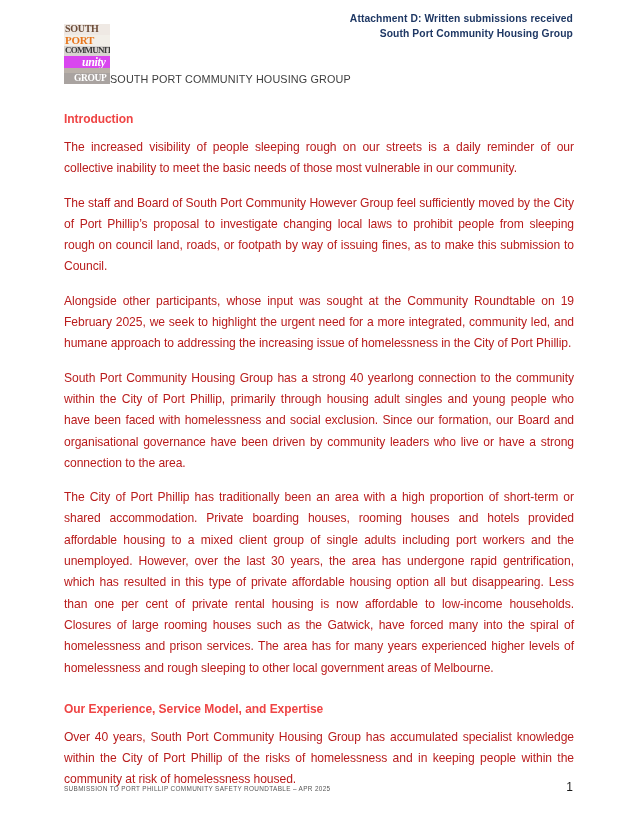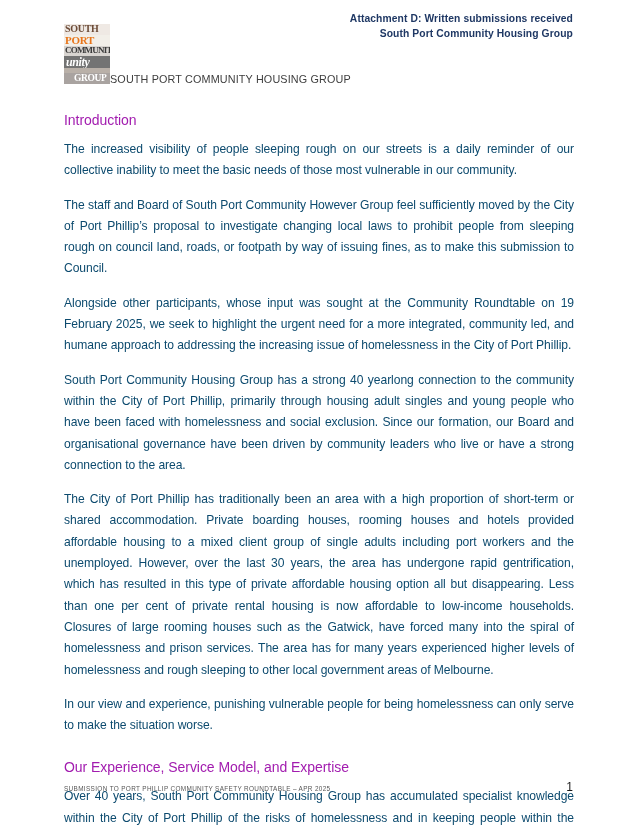--- a/index.html
+++ b/index.html
@@ -83,26 +83,26 @@
   .band-comm {
     height: 11px;
     background: #d8d4d0;
     color: #3a3a3a;
     font-size: 9px;
     padding-left: 1px;
     letter-spacing: -0.8px;
   }
   .band-unity {
     height: 13px;
-    background: #737373;
+    background: #d946ef;
     color: #ffffff;
     font-size: 12px;
     font-style: italic;
     font-family: "Liberation Serif", serif;
-    padding-left: 2px;
+    padding-left: 18px;
     letter-spacing: -0.4px;
   }
   .band-spacer {
     height: 6px;
     background: #b9b0a8;
   }
   .band-group {
     height: 12px;
     background: #a9a3a0;
     color: #ffffff;
@@ -124,34 +124,34 @@
 
   
   .content {
     position: absolute;
     left: 64px;
     top: 112px;
     width: 510px;
   }
   h2.section-heading {
     font-family: "Liberation Sans", sans-serif;
-    font-size: 14px;
-    font-weight: normal;
-    color: #a21caf;
+    font-size: 12px;
+    font-weight: bold;
+    color: #ef4444;
     margin: 0 0 11px 0;
     letter-spacing: -0.05px;
   }
   h2.section-heading.spaced {
     margin-top: 23px;
   }
   p.para {
     font-family: "Liberation Sans", sans-serif;
     font-size: 12.1px;
     line-height: 21.3px;
-    color: #0c4a6e;
+    color: #b91c1c;
     margin: 0 0 13px 0;
     text-align: justify;
     text-justify: inter-word;
     letter-spacing: -0.06px;
   }
   p.para:last-child { margin-bottom: 0; }
 
   
   .doc-footer {
     position: absolute;
@@ -196,21 +196,20 @@
 
   <div class="org-name">SOUTH PORT COMMUNITY HOUSING GROUP</div>
 
   <div class="content">
     <h2 class="section-heading">Introduction</h2>
     <p class="para">The increased visibility of people sleeping rough on our streets is a daily reminder of our collective inability to meet the basic needs of those most vulnerable in our community.</p>
     <p class="para">The staff and Board of South Port Community However Group feel sufficiently moved by the City of Port Phillip’s proposal to investigate changing local laws to prohibit people from sleeping rough on council land, roads, or footpath by way of issuing fines, as to make this submission to Council.</p>
     <p class="para">Alongside other participants, whose input was sought at the Community Roundtable on 19 February 2025, we seek to highlight the urgent need for a more integrated, community led, and humane approach to addressing the increasing issue of homelessness in the City of Port Phillip.</p>
     <p class="para">South Port Community Housing Group has a strong 40 yearlong connection to the community within the City of Port Phillip, primarily through housing adult singles and young people who have been faced with homelessness and social exclusion. Since our formation, our Board and organisational governance have been driven by community leaders who live or have a strong connection to the area.</p>
     <p class="para">The City of Port Phillip has traditionally been an area with a high proportion of short-term or shared accommodation. Private boarding houses, rooming houses and hotels provided affordable housing to a mixed client group of single adults including port workers and the unemployed. However, over the last 30 years, the area has undergone rapid gentrification, which has resulted in this type of private affordable housing option all but disappearing. Less than one per cent of private rental housing is now affordable to low-income households. Closures of large rooming houses such as the Gatwick, have forced many into the spiral of homelessness and prison services. The area has for many years experienced higher levels of homelessness and rough sleeping to other local government areas of Melbourne.</p>
-    <p class="para">In our view and experience, punishing vulnerable people for being homelessness can only serve to make the situation worse.</p>
     <h2 class="section-heading spaced">Our Experience, Service Model, and Expertise</h2>
     <p class="para">Over 40 years, South Port Community Housing Group has accumulated specialist knowledge within the City of Port Phillip of the risks of homelessness and in keeping people within the community at risk of homelessness housed.</p>
   </div>
 
   <div class="doc-footer">
     <div class="footer-text">SUBMISSION TO PORT PHILLIP COMMUNITY SAFETY ROUNDTABLE – APR 2025</div>
     <div class="page-number">1</div>
   </div>
 
 </div>

